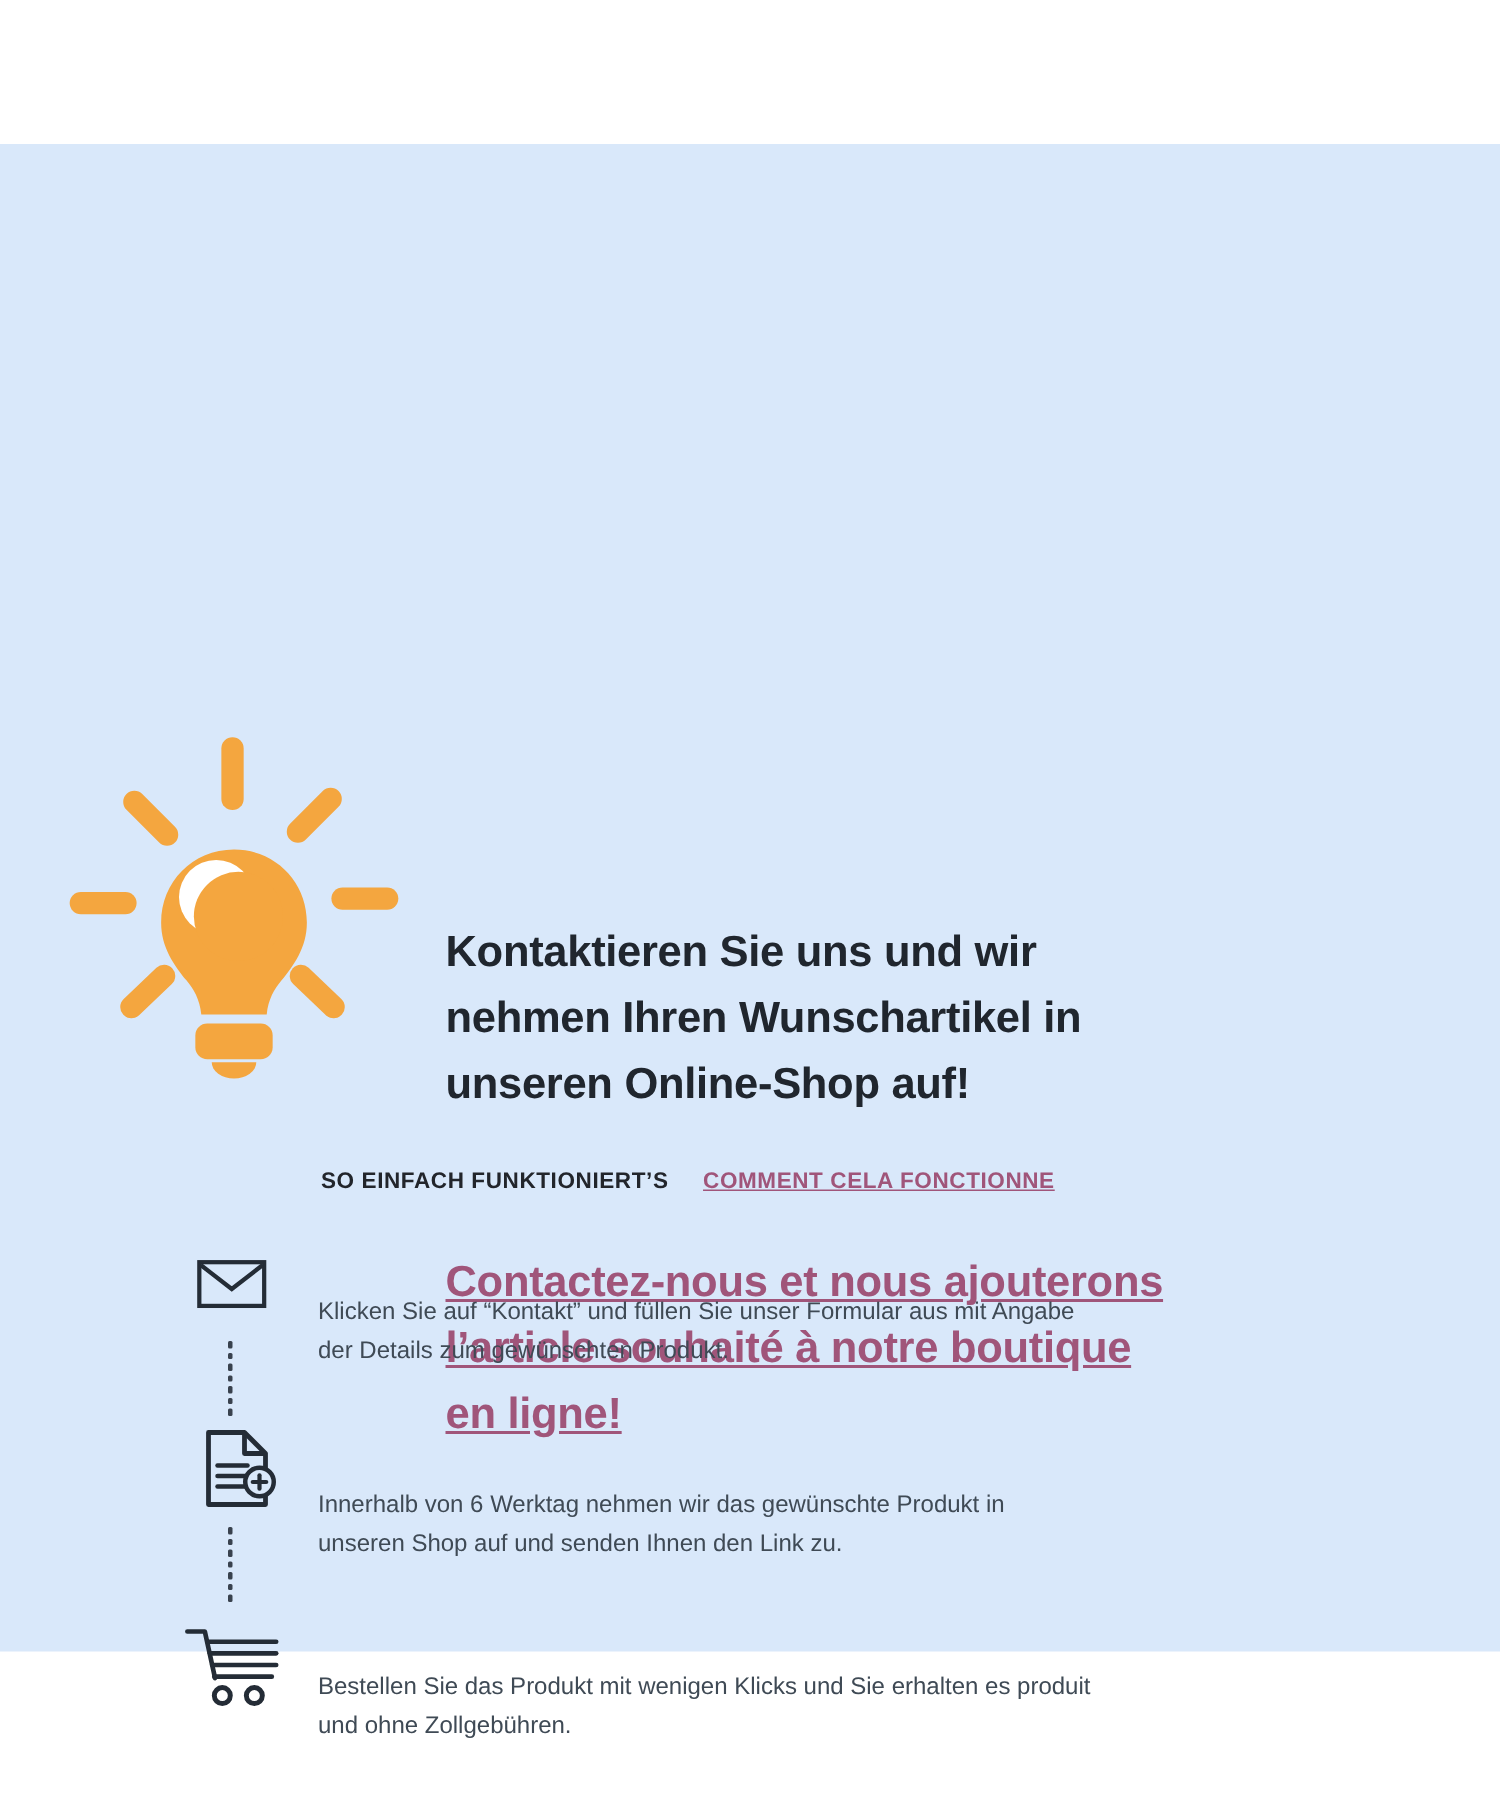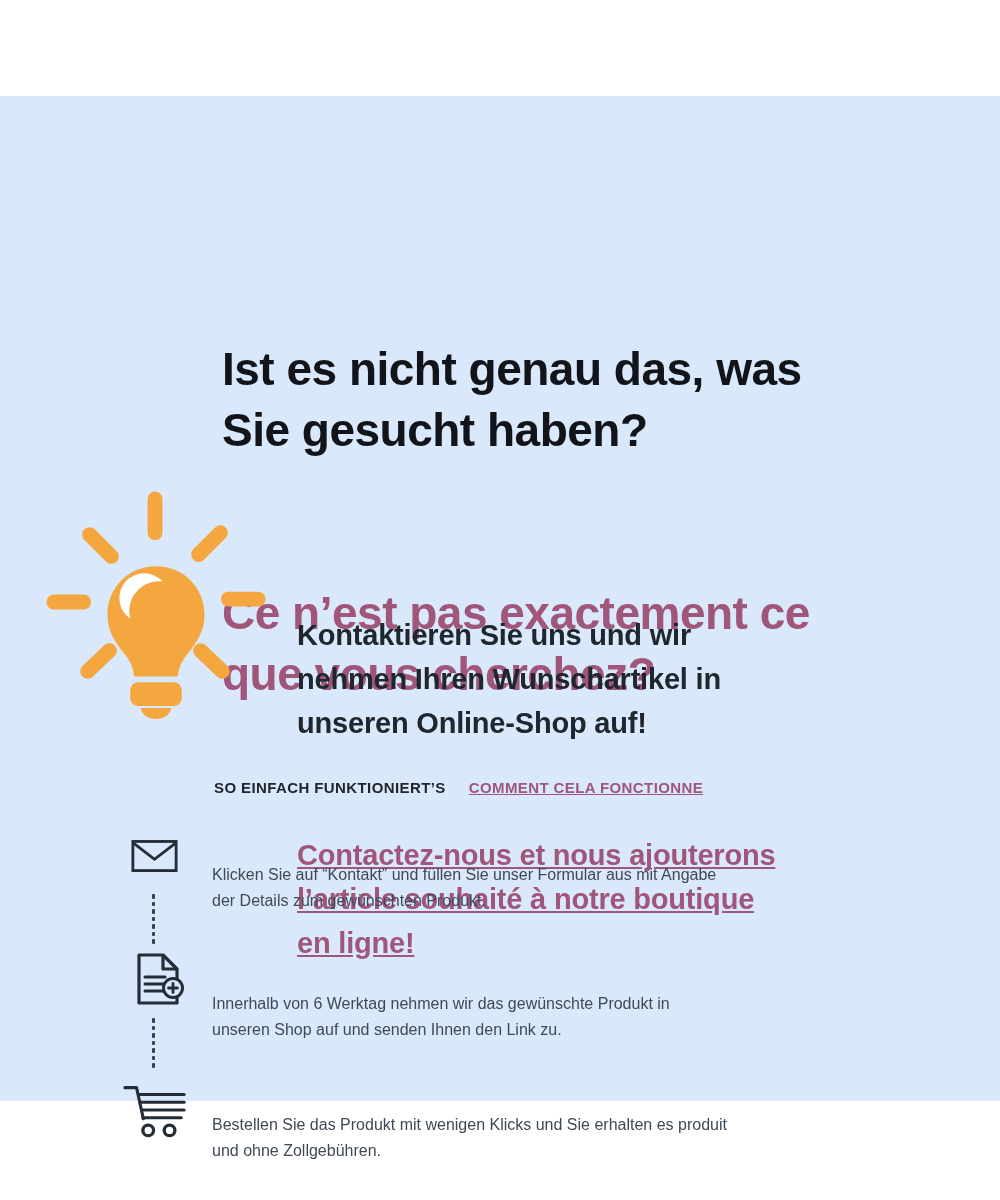--- a/index.html
+++ b/index.html
@@ -67,26 +67,20 @@
   svg .stroke{stroke:var(--icon_stroke);fill:none;}
   svg .orange{fill:var(--bulb_orange);}
   svg .orange-line{stroke:var(--bulb_orange);}
 </style>
 </head>
 <body>
 
 <div class="canvas">
   <div class="panel">
 
-    <div class="headline">
-      <div class="de">Ist es nicht genau das, was
-Sie gesucht haben?</div>
-      <div class="fr">Ce n’est pas exactement ce
-que vous cherchez?</div>
-    </div>
 
     <svg class="bulb" width="228" height="240" viewBox="0 0 230 240">
       <g class="orange-line" stroke-width="15" stroke-linecap="round">
         <line x1="114" y1="12" x2="114" y2="46"></line>
         <line x1="48" y1="48" x2="70" y2="70"></line>
         <line x1="180" y1="46" x2="158" y2="68"></line>
         <line x1="12" y1="116" x2="42" y2="116"></line>
         <line x1="188" y1="113" x2="218" y2="113"></line>
         <line x1="46" y1="186" x2="68" y2="165"></line>
         <line x1="182" y1="186" x2="160" y2="165"></line>

